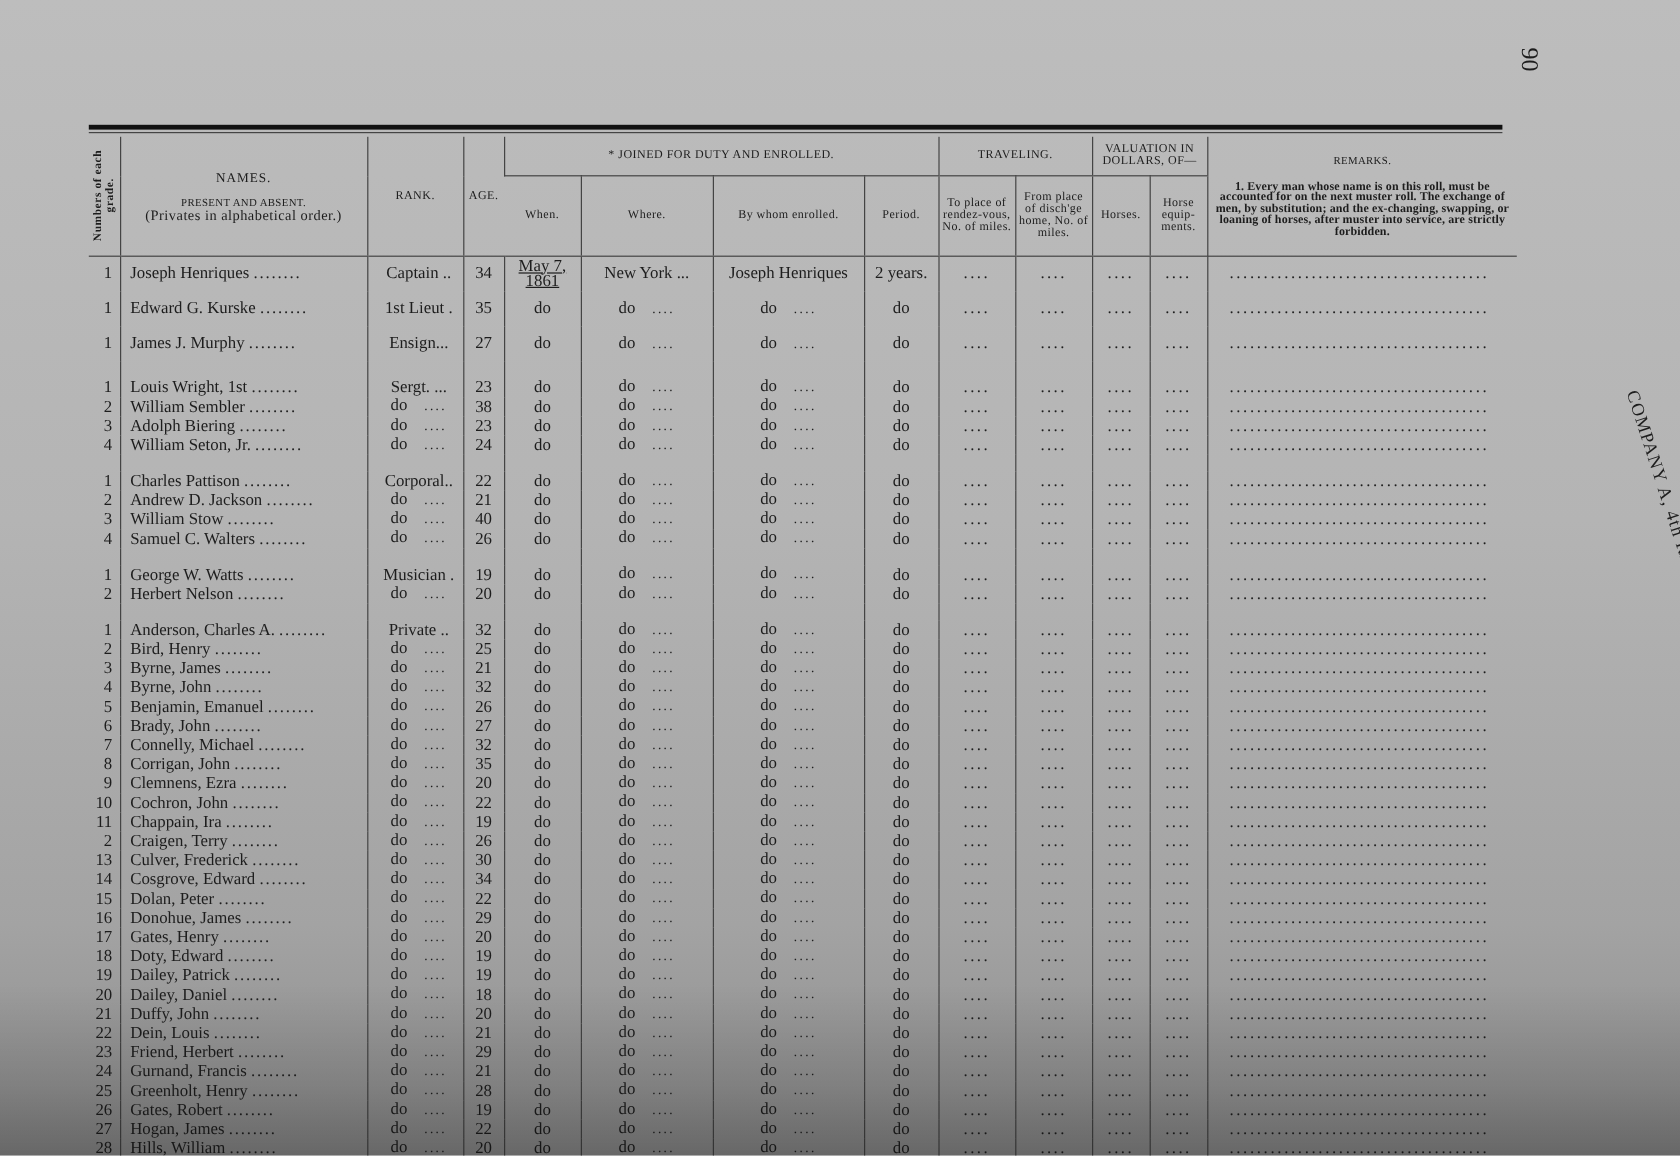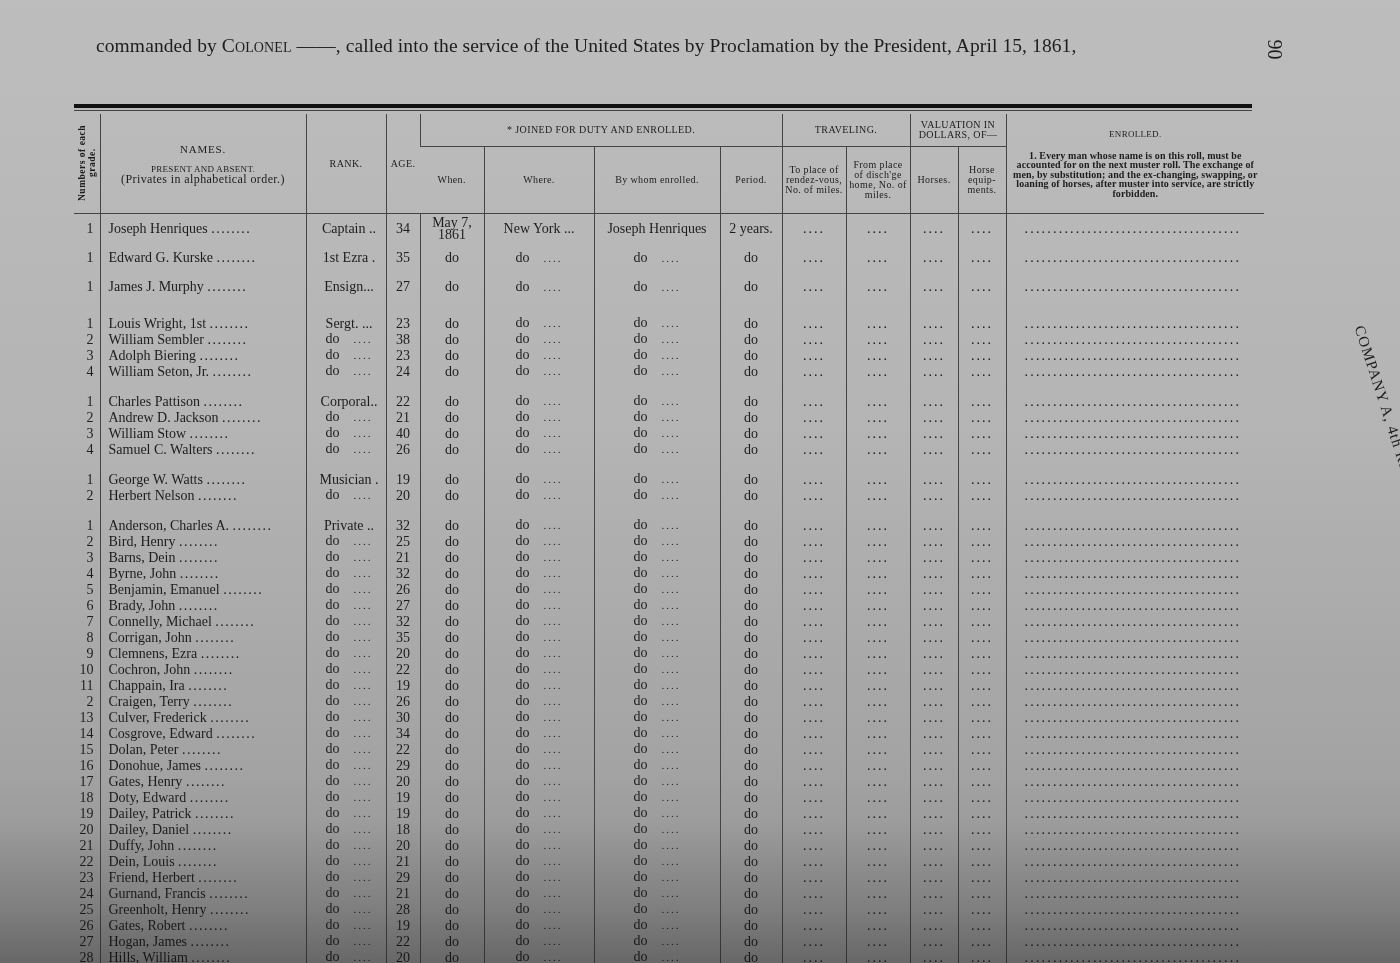--- a/index.html
+++ b/index.html
@@ -72,21 +72,20 @@
     background: linear-gradient(180deg, rgba(0,0,0,0) 0%, rgba(0,0,0,0.12) 60%, rgba(0,0,0,0.25) 100%);
     pointer-events: none;
   }
 </style>
 </head>
 <body>
 
 <div class="page">
 
   <div class="title-block">
-    <div class="l2"><span>commanded by </span><span class="sc">Colonel</span><span> ——, called into the service of the United States by Proclamation by the President, April 15, 1861,</span></div>
   </div>
 
   <div class="page-number">90</div>
   <div class="side-title">COMPANY A, 4th REGIMENT, N. Y. S. V.</div>
 
   <div class="thick-rule"></div>
   <div class="thin-rule"></div>
 
   <table class="roll">
     <colgroup>
@@ -111,55 +110,55 @@
           <div class="hdr-big">NAMES.</div>
           <div class="hdr-small" style="margin-top:10px">PRESENT AND ABSENT.</div>
           <div style="font-size:12px">(Privates in alphabetical order.)</div>
         </th>
         <th rowspan="2" class="hdr-big">RANK.</th>
         <th rowspan="2" class="hdr-big">AGE.</th>
         <th colspan="4" class="hdr-small">*     JOINED FOR DUTY AND ENROLLED.</th>
         <th colspan="2" class="hdr-small">TRAVELING.</th>
         <th colspan="2" class="hdr-small">VALUATION IN DOLLARS, OF—</th>
         <th rowspan="2">
-          <div class="hdr-small" style="margin-bottom:12px">ENROLLED.</div>
+          <div class="hdr-small" style="margin-bottom:12px">REMARKS.</div>
           <div class="remarks-note">1. Every man whose name is on this roll, must be accounted for on the next muster roll. The exchange of men, by substitution; and the ex-changing, swapping, or loaning of horses, after muster into service, are strictly forbidden.</div>
         </th>
       </tr>
       <tr class="hdr-row-2">
         <th>When.</th>
         <th>Where.</th>
         <th>By whom enrolled.</th>
         <th>Period.</th>
         <th class="hdr-small">To place of rendez-vous, No. of miles.</th>
         <th class="hdr-small">From place of disch'ge home, No. of miles.</th>
         <th>Horses.</th>
         <th class="hdr-small">Horse equip-ments.</th>
       </tr>
     </thead>
     <tbody id="roll-body">
         <tr class="officer">
           <td><span>1</span></td>
           <td class="name"><span>Joseph Henriques</span> <span class="dots">........</span></td>
           <td class="rank"><span>Captain ..</span></td>
           <td><span>34</span></td>
-          <td style="white-space: normal; line-height: 12px;"><span>May 7, 1861</span></td>
+          <td style="white-space: normal; line-height: 12px; text-decoration: underline;"><span>May 7, 1861</span></td>
           <td><span>New York ...</span></td>
           <td><span>Joseph Henriques</span></td>
           <td><span>2 years.</span></td>
           <td class="dotfill">....</td>
           <td class="dotfill">....</td>
           <td class="dotfill">....</td>
           <td class="dotfill">....</td>
           <td class="remark-dots">......................................</td>
         </tr>
         <tr class="officer">
           <td><span>1</span></td>
           <td class="name"><span>Edward G. Kurske</span> <span class="dots">........</span></td>
-          <td class="rank"><span>1st Ezra .</span></td>
+          <td class="rank"><span>1st Lieut .</span></td>
           <td><span>35</span></td>
           <td><span>do</span></td>
           <td><span>do</span><span class="dotfill" style="margin-left: 14px;">....</span></td>
           <td><span>do</span><span class="dotfill" style="margin-left: 14px;">....</span></td>
           <td><span>do</span></td>
           <td class="dotfill">....</td>
           <td class="dotfill">....</td>
           <td class="dotfill">....</td>
           <td class="dotfill">....</td>
           <td class="remark-dots">......................................</td>
@@ -414,21 +413,21 @@
           <td><span>do</span><span class="dotfill" style="margin-left: 14px;">....</span></td>
           <td><span>do</span></td>
           <td class="dotfill">....</td>
           <td class="dotfill">....</td>
           <td class="dotfill">....</td>
           <td class="dotfill">....</td>
           <td class="remark-dots">......................................</td>
         </tr>
         <tr>
           <td><span>3</span></td>
-          <td class="name"><span>Barns, Dein</span> <span class="dots">........</span></td>
+          <td class="name"><span>Byrne, James</span> <span class="dots">........</span></td>
           <td class="rank"><span>do</span><span class="dotfill" style="margin-left: 14px;">....</span></td>
           <td><span>21</span></td>
           <td><span>do</span></td>
           <td><span>do</span><span class="dotfill" style="margin-left: 14px;">....</span></td>
           <td><span>do</span><span class="dotfill" style="margin-left: 14px;">....</span></td>
           <td><span>do</span></td>
           <td class="dotfill">....</td>
           <td class="dotfill">....</td>
           <td class="dotfill">....</td>
           <td class="dotfill">....</td>

